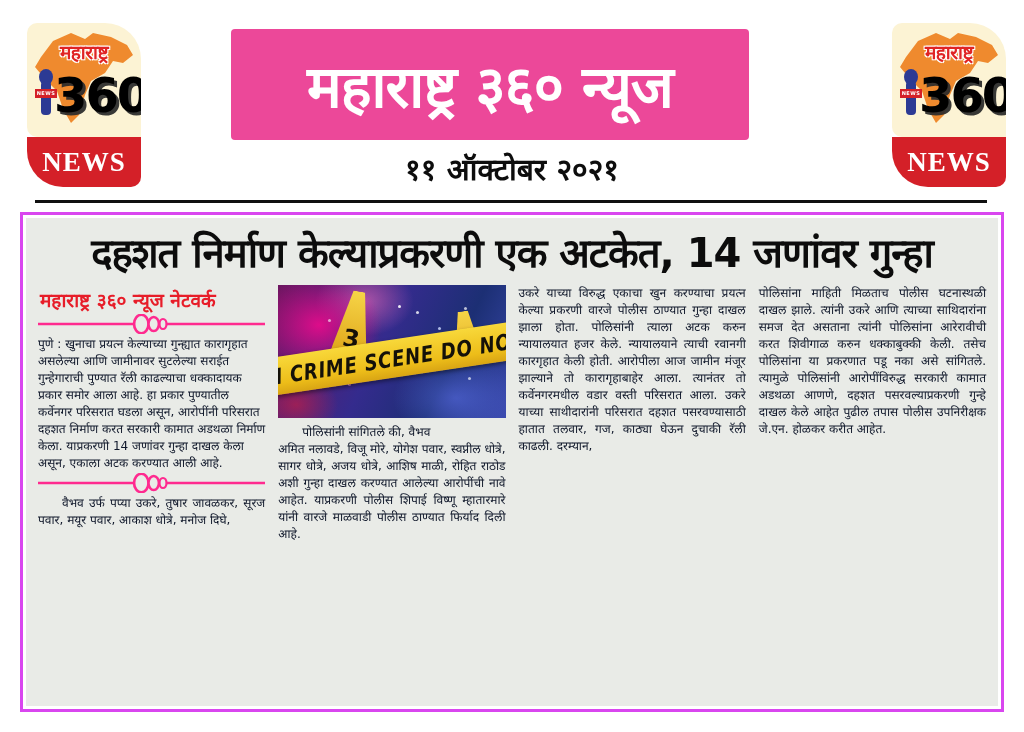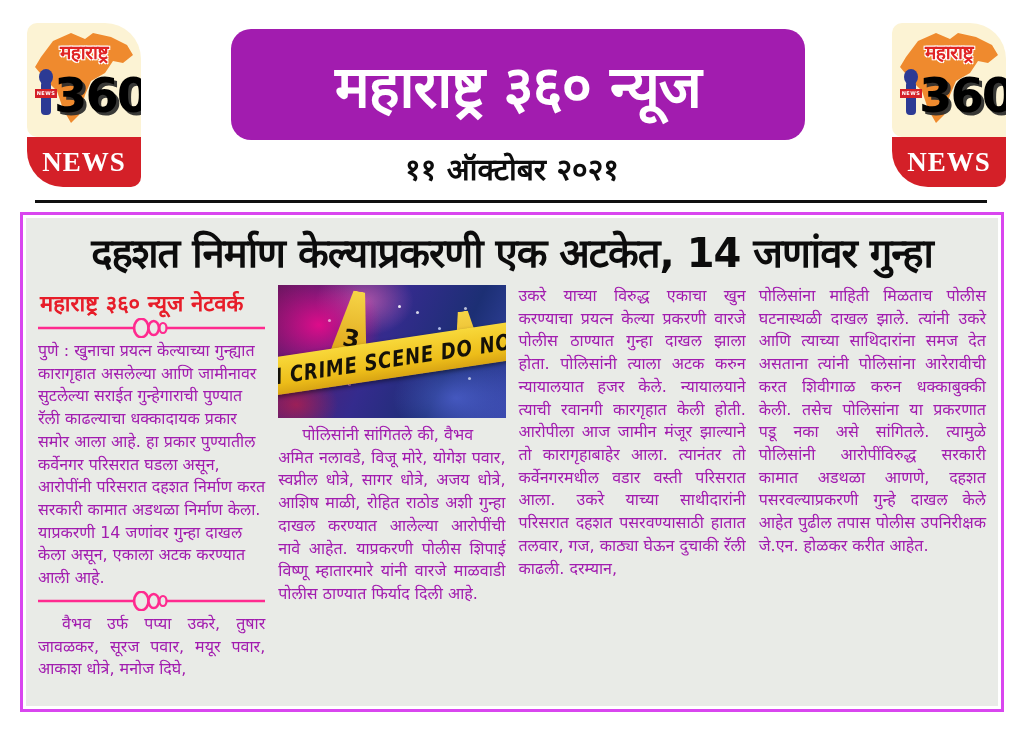--- a/index.html
+++ b/index.html
@@ -25,45 +25,45 @@
   .mic-tag { position:absolute; top:20px; left:-3px; width:22px; height:9px; background:#d42028;
              color:#fff; font-size:5px; font-weight:bold; text-align:center; line-height:9px; letter-spacing:.5px; }
   .logo-360 { position:absolute; left:27px; top:44px; font-size:48px; font-weight:900;
               color:#000000; letter-spacing:-2px;
               text-shadow:3px 3px 0 rgba(45,45,45,.95); }
   .logo-band { width:114px; height:50px; background:#d42028; border-radius:0 0 10px 36px;
                display:flex; align-items:center; justify-content:center; }
   .logo-band-text { color:#fff; font-family:"Liberation Serif", serif; font-weight:bold;
                     font-size:27px; letter-spacing:1px; }
 
-  .banner { position:absolute; left:231px; top:29px; width:574px; height:111px;
-            background:#a21caf; border-radius:20px; display:flex; align-items:center; justify-content:center; }
+  .banner { position:absolute; left:231px; top:29px; width:518px; height:111px;
+            background:#ec4899; border-radius:4px; display:flex; align-items:center; justify-content:center; }
   .banner-title { color:#ffffff; font-size:58px; font-weight:800; letter-spacing:-1px; }
 
   .date-line { position:absolute; top:148px; left:0; right:0; text-align:center;
                font-size:30px; font-weight:bold; color:#0d0d0d; }
   .header-rule { position:absolute; top:200px; left:35px; width:952px; height:3px; background:#101010; }
 
   
   .article { position:absolute; left:20px; top:212px; width:984px; height:500px;
              background:#e9ebe7; border:3px solid #d946ef; box-shadow:inset 0 0 0 3px #ffffff;
              overflow:hidden; padding:12px 6px 0; }
   .headline { text-align:center; font-size:40px; font-weight:800; color:#0c0c0c;
               letter-spacing:-1px; line-height:1.1; margin:4px 14px 2px; }
   .subheadline { text-align:center; font-size:23px; font-weight:bold; margin-top:5px; }
   .subheadline .hl { color:#ec0f8c; }
   .subheadline .rest { color:#111; }
 
   .cols { display:flex; gap:13px; padding:8px 9px 0; }
   .col { flex:1; min-width:0; }
 
-  .byline { color:#e71d29; font-size:22px; font-weight:bold; margin:2px 0 0 2px; }
+  .byline { color:#e71d29; font-size:19px; font-weight:bold; margin:2px 0 0 2px; }
   .orn { display:block; width:100%; height:20px; margin:1px 0 2px; }
 
-  .para { font-size:16px; line-height:1.42; color:#a21caf; text-align:justify; }
+  .para { font-size:12px; line-height:1.42; color:#0f172a; text-align:justify; }
   .para.left { text-align:left; }
   .para.indent { text-indent:24px; }
   .col > .para + .para { margin-top:0; }
 
   
   .photo { position:relative; width:100%; height:133px; overflow:hidden; margin-bottom:6px;
            background:
              radial-gradient(90px 70px at 18% 30%, rgba(236,10,140,.9), rgba(236,10,140,0) 70%),
              radial-gradient(70px 50px at 38% 12%, rgba(255,120,200,.55), rgba(255,120,200,0) 70%),
              radial-gradient(90px 60px at 78% 85%, rgba(90,110,230,.6), rgba(90,110,230,0) 70%),

